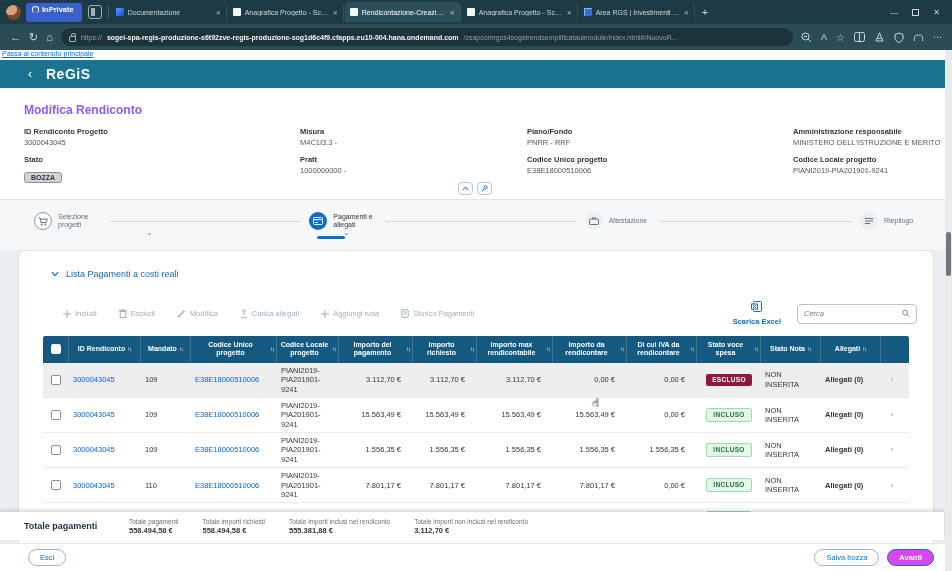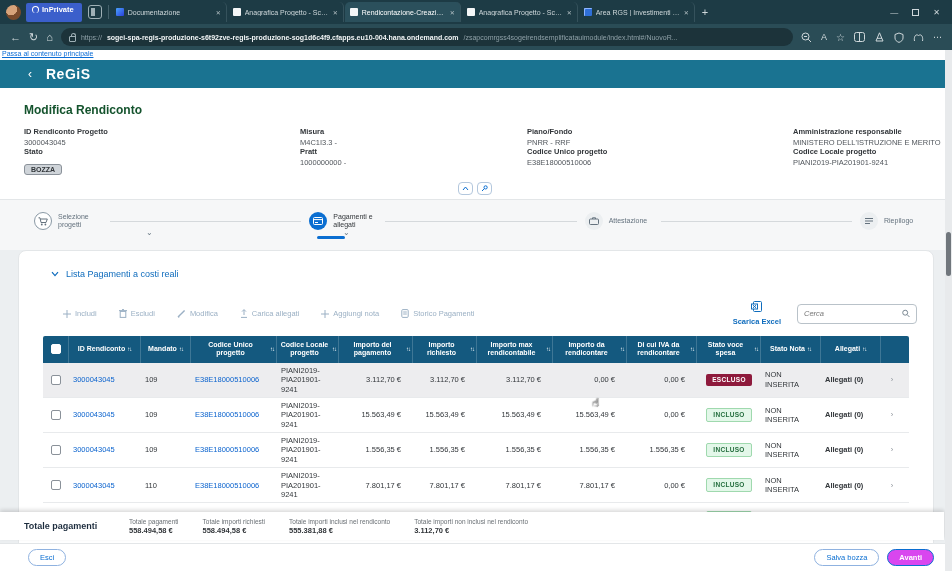--- a/index.html
+++ b/index.html
@@ -40,22 +40,22 @@
   .skiplink { color:#0a6cd6; text-decoration:underline; cursor:pointer; }
 
   
   .appbar { height:28px; background:#1a7391; color:#fff; display:flex; align-items:center; gap:14px; padding:0 14px; }
   .backchev { font-size:12px; margin-left:14px; }
   .logo { font-size:14px; font-weight:bold; letter-spacing:.5px; }
   .appsub { font-size:8px; font-weight:bold;margin-top:40px; }
 
   
   .pagehead { background:#fff; height:112px; position:relative; border-bottom:1px solid #e3e6e8; }
-  .ptitle { font-size:12px; font-weight:bold; color:#14532d; padding:15px 0 0 24px; }
-  .fields { display:grid; grid-template-columns:276px 227px 266px auto; padding:10px 0 0 24px; }
+  .ptitle { font-size:12px; font-weight:bold; color:#8b5cf6; padding:15px 0 0 24px; }
+  .fields { display:grid; grid-template-columns:276px 227px 266px auto; padding:10px 0 0 24px; row-gap:8px; }
   .fld .lab { font-size:7.5px; font-weight:bold; color:#32363a; margin-bottom:2px; }
   .fld .val { font-size:7.5px; color:#51565c; }
   .badge-bozza { display:inline-block; font-size:7px; font-weight:bold; color:#32363a; background:#cfd4d9; border:1px solid #8a9199; border-radius:3px; padding:1px 6px; }
   .collapse-ctl { position:absolute; left:458px; bottom:4px; display:flex; gap:4px; }
   .cbtn { width:15px; height:13px; border:1px solid #b3c7dd; border-radius:4px; background:#fff; color:#0a6ed1; font-size:7px; display:flex; align-items:center; justify-content:center; }
 
   
   .stepperwrap { background:#f6f7f8; height:50px; position:relative; }
   .stepper { display:flex; align-items:center; padding:12px 24px 0 34px; }
   .step { display:flex; align-items:center; gap:6px; flex:none; position:relative; }

